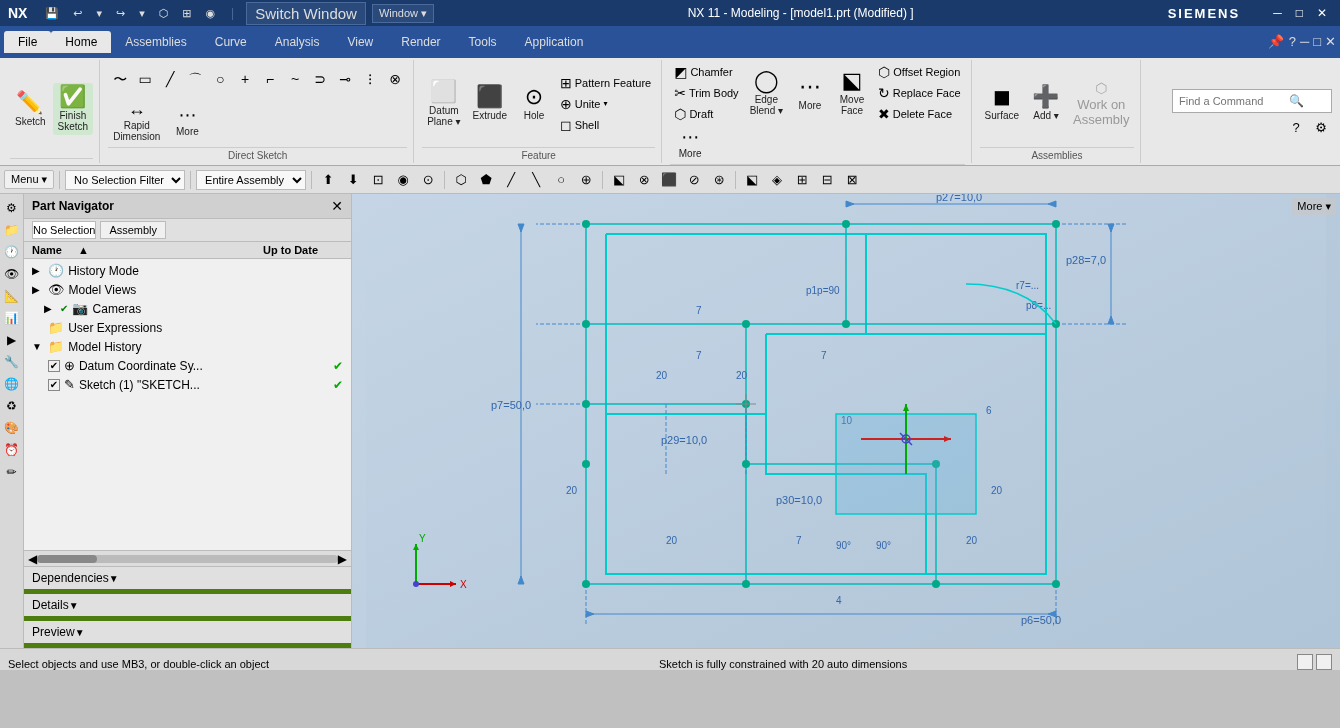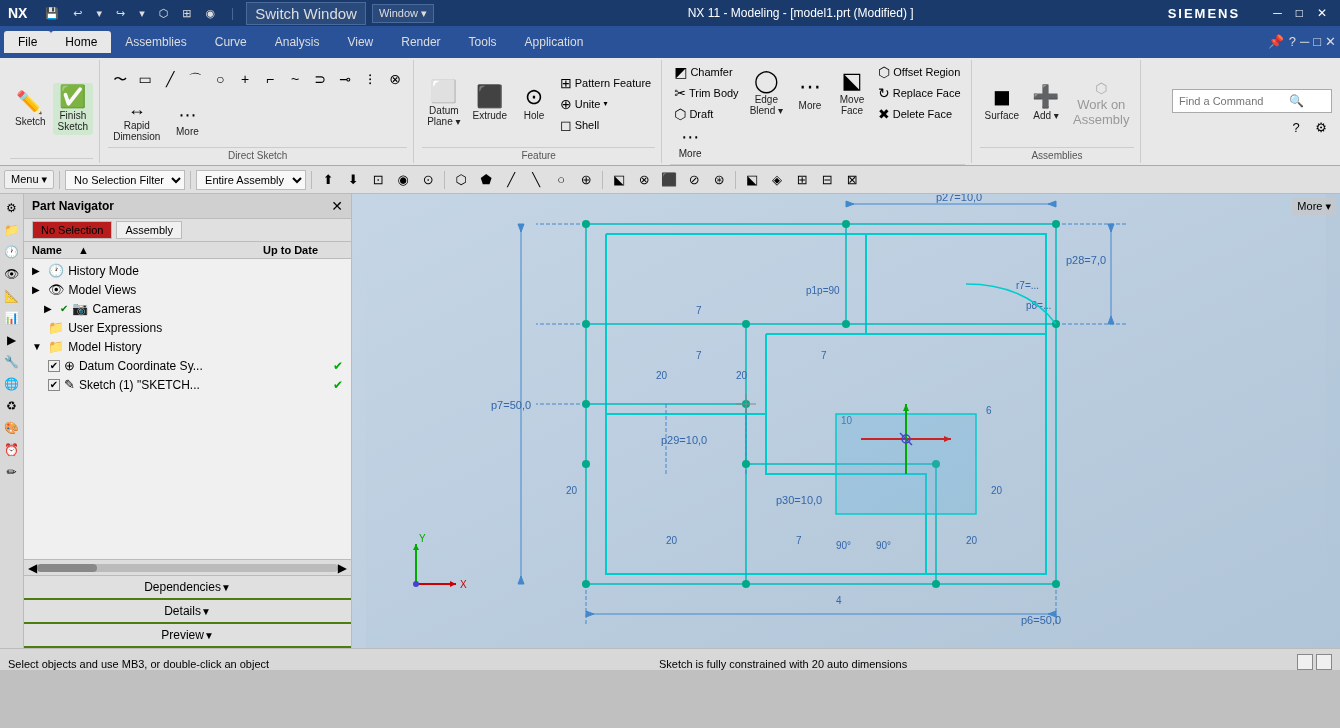--- a/index.html
+++ b/index.html
@@ -237,24 +237,24 @@
       height: 8px;
       background: #888;
       border-radius: 4px;
     }
     #part-nav-bottom {
       border-top: 1px solid #bbb;
     }
     .pn-section {
       display: flex;
       align-items: center;
-      justify-content: center;
+      justify-content: flex-start;
       padding: 4px 8px;
       background: #e0e0e0;
-      border-bottom: 2px solid #4d7c0f;
+      border-bottom: 5px solid #4d7c0f;
       cursor: pointer;
       font-size: 12px;
     }
     .pn-section-arrow { font-size: 10px; }
 
     
     #viewport {
       flex: 1;
       background: #b8c8d8;
       position: relative;
@@ -598,21 +598,21 @@
     <div class="ls-icon">✏</div>
   </div>
 
   <div id="part-nav">
     <div id="part-nav-header">
       <span id="part-nav-title">Part Navigator</span>
       <span id="part-nav-close">✕</span>
     </div>
 
     <div style="background:#e0e0e0;border-bottom:1px solid #bbb;padding:2px 8px;display:flex;align-items:center;gap:4px;font-size:11px;">
-      <span style="padding:2px 8px;border:1px solid #bbb;background:#b91c1c;cursor:pointer;">No Selection</span>
+      <span style="padding:2px 0;border:1px solid #bbb;background:#ffffff;cursor:pointer;">No Selection</span>
       <span style="padding:2px 8px;border:1px solid #bbb;background:#f0f0f0;cursor:pointer;">Assembly</span>
     </div>
 
     <div id="part-nav-cols">
       <div class="pn-col-name">
         <span>Name</span>
         <span>▲</span>
       </div>
       <div class="pn-col-date">Up to Date</div>
     </div>

